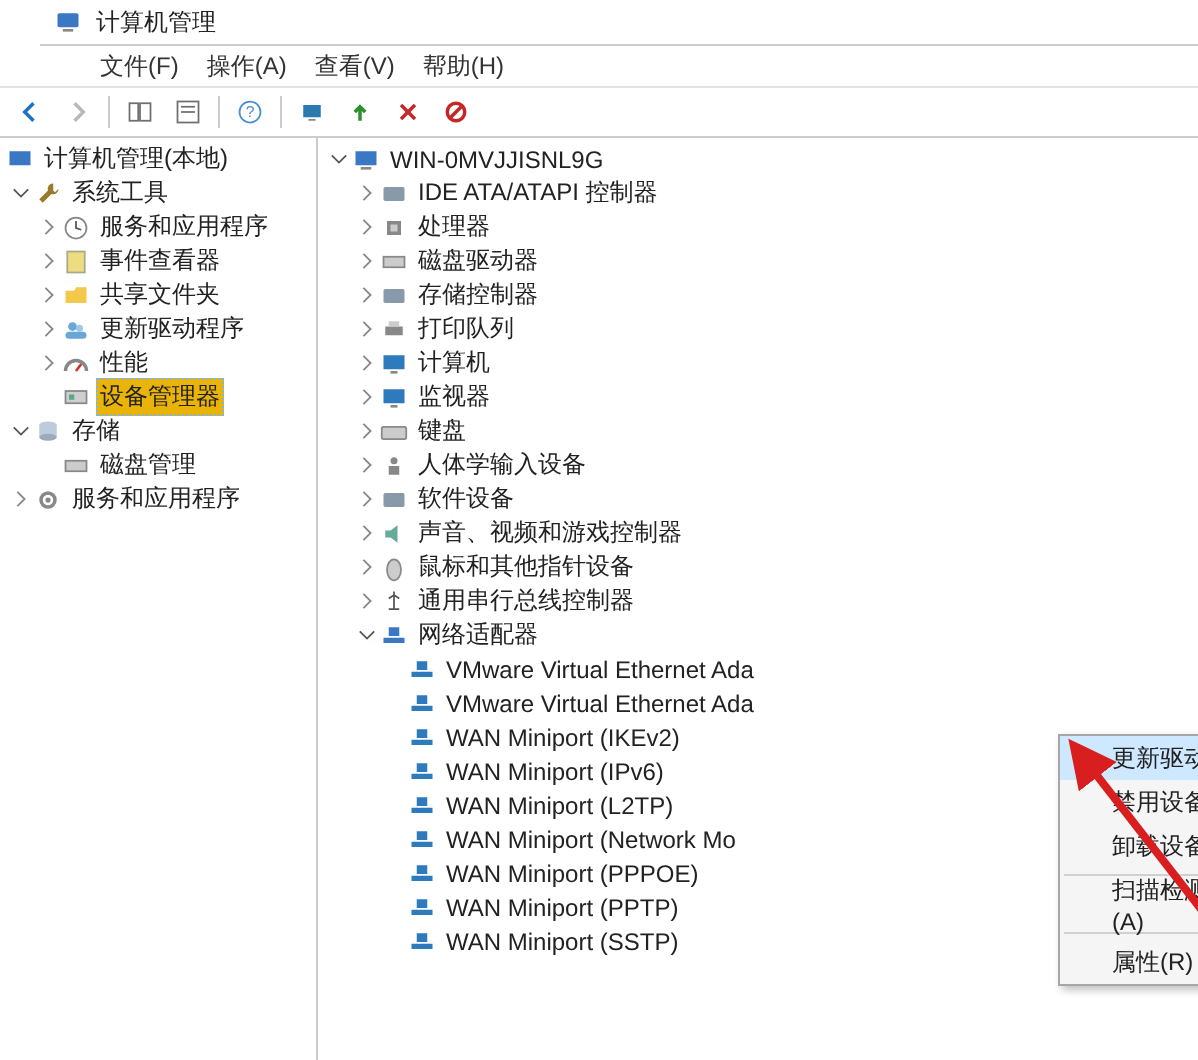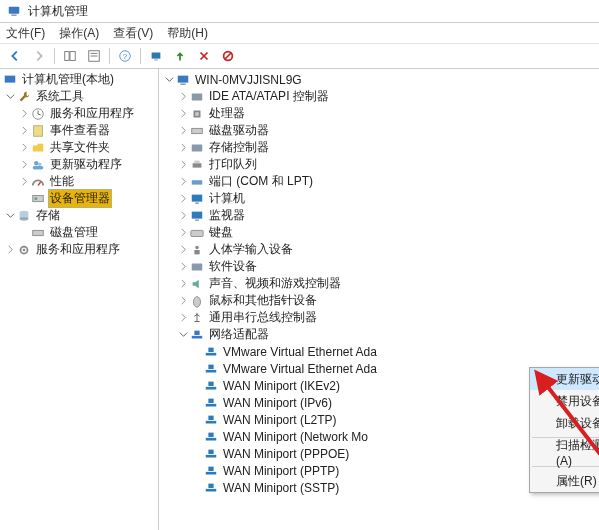--- a/index.html
+++ b/index.html
@@ -1,18 +1,18 @@
 <!DOCTYPE html>
 <html><head>
 <meta charset="utf-8">
 <style>
   html,body{margin:0;padding:0;font-family:"Microsoft YaHei","Segoe UI",sans-serif;font-size:12px;color:#222;background:#fff;width:599px;height:530px;overflow:hidden;}
-  .title-bar{height:22px;display:flex;align-items:center;padding:0 6px;border-bottom:1px solid #ccc;}
+  .title-bar{height:22px;display:flex;align-items:center;padding:0 6px;border-bottom:1px solid #ccc;margin-left:20px;}
   .title-bar .ic{width:14px;height:14px;margin-right:5px;}
-  .menu-bar{height:20px;display:flex;align-items:center;padding:0 6px;gap:14px;color:#333;}
+  .menu-bar{height:20px;display:flex;align-items:center;padding:0 6px;gap:14px;color:#333;margin-left:44px;}
   .menu-bar span{cursor:default;}
   .tool-bar{height:24px;display:flex;align-items:center;padding:0 4px;gap:2px;border-top:1px solid #e3e3e3;border-bottom:1px solid #ccc;}
   .tbtn{width:22px;height:20px;display:flex;align-items:center;justify-content:center;border-radius:2px;}
   .tsep{width:1px;height:16px;background:#ccc;margin:0 2px;}
   .body{display:flex;height:calc(530px - 22px - 20px - 24px);}
   .pane-left{width:158px;border-right:1px solid #ccc;overflow:hidden;padding-top:2px;}
   .pane-right{flex:1;overflow:auto;padding-top:2px;position:relative;}
   .tree-row{display:flex;align-items:center;height:17px;white-space:nowrap;}
   .tree-row .sp{display:inline-block;}
   .caret{width:12px;height:12px;display:inline-flex;align-items:center;justify-content:center;color:#666;}
@@ -357,34 +357,20 @@
         </div>
         <div class="tree-row">
           <span class="sp" style="width:18px"></span>
           <span class="caret">
             <svg width="9" height="9" viewBox="0 0 10 10">
               <path d="M3 1 L7 5 L3 9" stroke="#888" fill="none"></path>
             </svg>
           </span>
           <span class="ic">
             <svg viewBox="0 0 16 16" width="14" height="14">
-              <rect x="2" y="6" width="12" height="5" fill="#6a9cc9"></rect>
-            </svg>
-          </span>
-          <span class="lbl">端口 (COM 和 LPT)</span>
-        </div>
-        <div class="tree-row">
-          <span class="sp" style="width:18px"></span>
-          <span class="caret">
-            <svg width="9" height="9" viewBox="0 0 10 10">
-              <path d="M3 1 L7 5 L3 9" stroke="#888" fill="none"></path>
-            </svg>
-          </span>
-          <span class="ic">
-            <svg viewBox="0 0 16 16" width="14" height="14">
               <rect x="2" y="3" width="12" height="8" fill="#2d7bbd"></rect>
               <rect x="6" y="12" width="4" height="1.5" fill="#888"></rect>
             </svg>
           </span>
           <span class="lbl">计算机</span>
         </div>
         <div class="tree-row">
           <span class="sp" style="width:18px"></span>
           <span class="caret">
             <svg width="9" height="9" viewBox="0 0 10 10">

